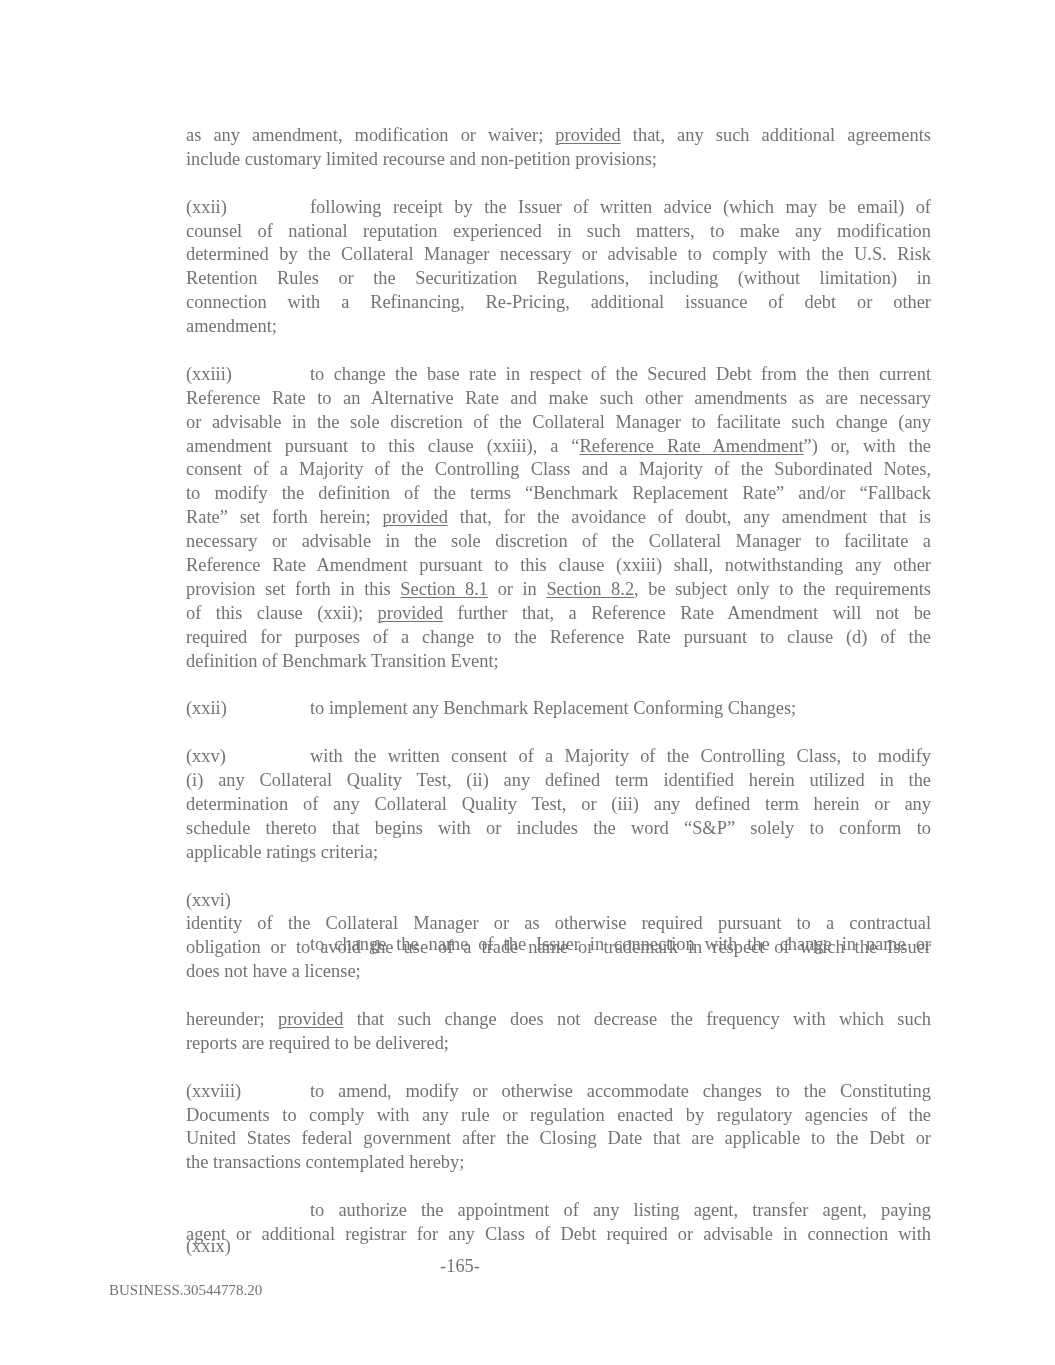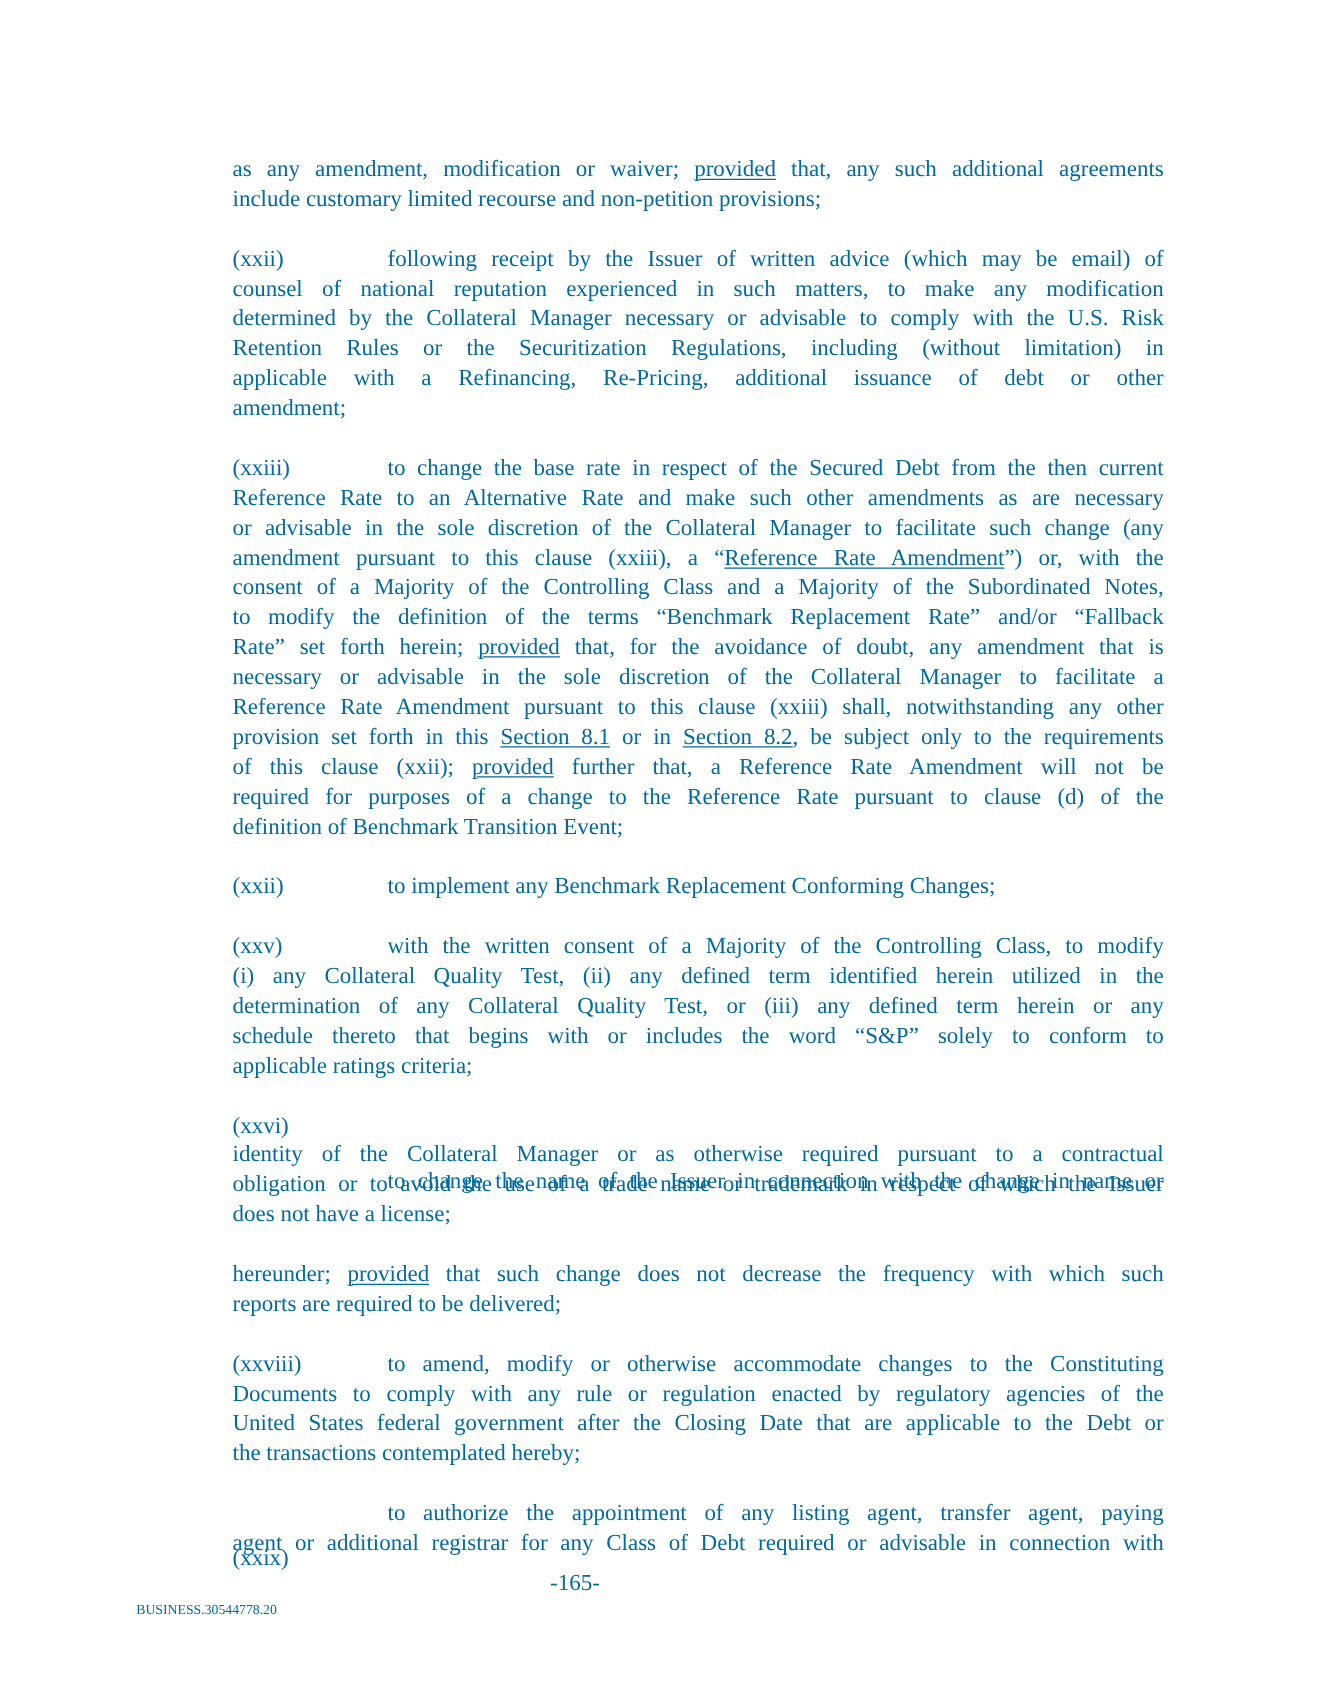--- a/index.html
+++ b/index.html
@@ -1,59 +1,59 @@
 <!DOCTYPE html>
 <html><head>
 <meta charset="utf-8">
 <style>
   html, body { margin: 0; padding: 0; background: #ffffff; }
   body { width: 1055px; height: 1365px; position: relative; overflow: hidden; }
   .page {
     position: absolute; left: 0; top: 0; width: 1055px; height: 1365px;
-    background: #ffffff; color: #0369a1;
+    background: #ffffff; color: #737373;
     font-family: "Liberation Serif", "DejaVu Serif", serif;
   }
   .body-text {
     position: absolute; left: 186px; width: 745px; top: 124px;
     font-size: 18.4px; line-height: 23.9px;
   }
   .para { margin: 0 0 23.9px 0; }
   .line {
     display: block; white-space: nowrap; text-align: justify;
     text-align-last: justify; height: 23.9px;
   }
   .line.last { text-align-last: left; }
   .num { display: inline-block; text-align: left; }
   .u { text-decoration: underline; text-underline-offset: 2px; text-decoration-thickness: 1px; }
   .page-number {
     position: absolute; top: 1256px; left: 0; width: 920px; text-align: center;
     font-size: 18.4px;
   }
   .doc-id {
-    position: absolute; top: 1282px; left: 109px; font-size: 11px; letter-spacing: 0;
+    position: absolute; top: 1282px; left: 109px; font-size: 15px; letter-spacing: 0;
   }
 </style>
 </head>
 <body>
 
 <div class="page">
   <div class="body-text" id="body-text">
       <div class="para">
         <span class="line">as any amendment, modification or waiver; <span class="u">provided</span> that, any such additional agreements</span>
         <span class="line last">include customary limited recourse and non-petition provisions;</span>
       </div>
       <div class="para">
         <span class="line" style="display: flex; white-space: nowrap;">
           <span class="num" style="width: 124px; flex: 0 0 124px; box-sizing: border-box; text-align: right; padding-right: 40px;">(xxii)</span>
           <span style="flex: 1 1 auto; text-align: justify; text-align-last: justify; display: block;">following receipt by the Issuer of written advice (which may be email) of</span>
         </span>
         <span class="line">counsel of national reputation experienced in such matters, to make any modification</span>
         <span class="line">determined by the Collateral Manager necessary or advisable to comply with the U.S. Risk</span>
         <span class="line">Retention Rules or the Securitization Regulations, including (without limitation) in</span>
-        <span class="line">applicable with a Refinancing, Re-Pricing, additional issuance of debt or other</span>
+        <span class="line">connection with a Refinancing, Re-Pricing, additional issuance of debt or other</span>
         <span class="line last">amendment;</span>
       </div>
       <div class="para">
         <span class="line" style="display: flex; white-space: nowrap;">
           <span class="num" style="width: 124px; flex: 0 0 124px; box-sizing: border-box; text-align: right; padding-right: 40px;">(xxiii)</span>
           <span style="flex: 1 1 auto; text-align: justify; text-align-last: justify; display: block;">to change the base rate in respect of the Secured Debt from the then current</span>
         </span>
         <span class="line">Reference Rate to an Alternative Rate and make such other amendments as are necessary</span>
         <span class="line">or advisable in the sole discretion of the Collateral Manager to facilitate such change (any</span>
         <span class="line">amendment pursuant to this clause (xxiii), a “<span class="u">Reference Rate Amendment</span>”) or, with the</span>

